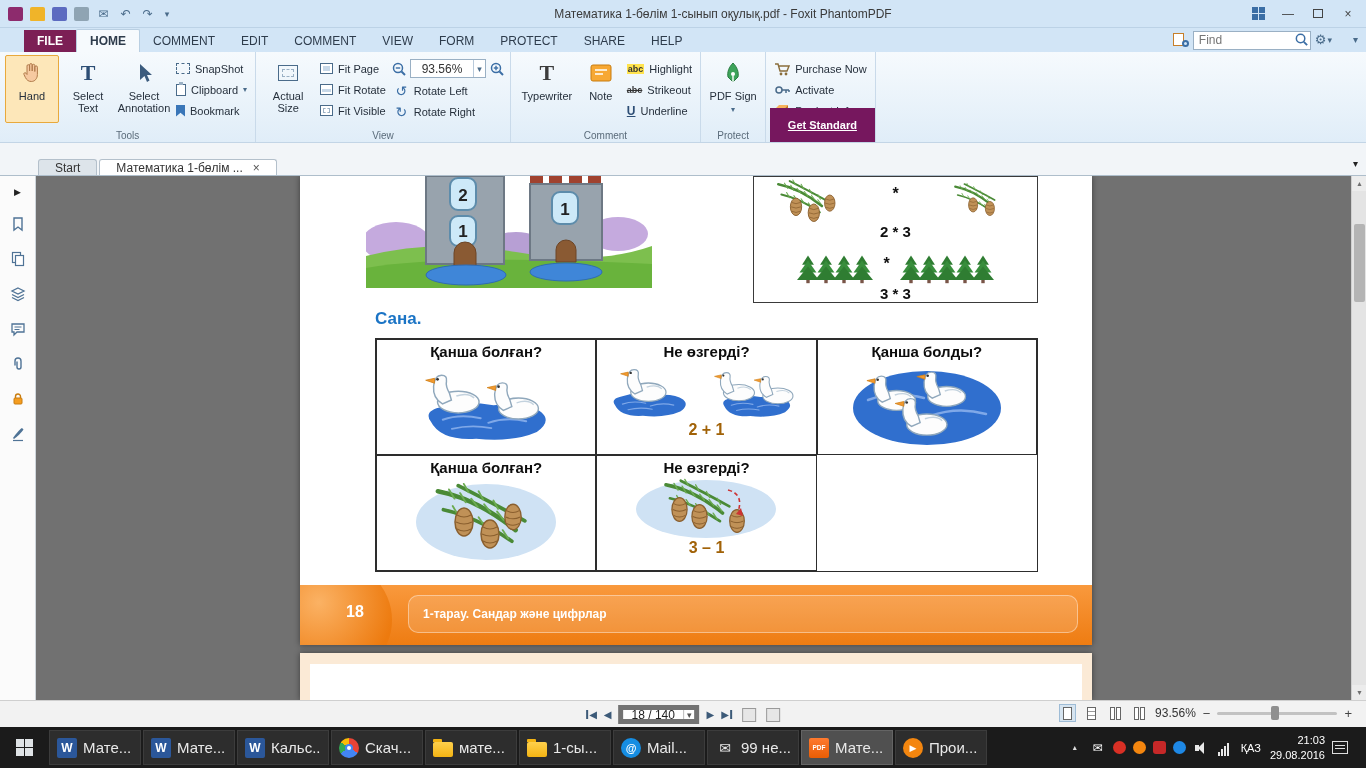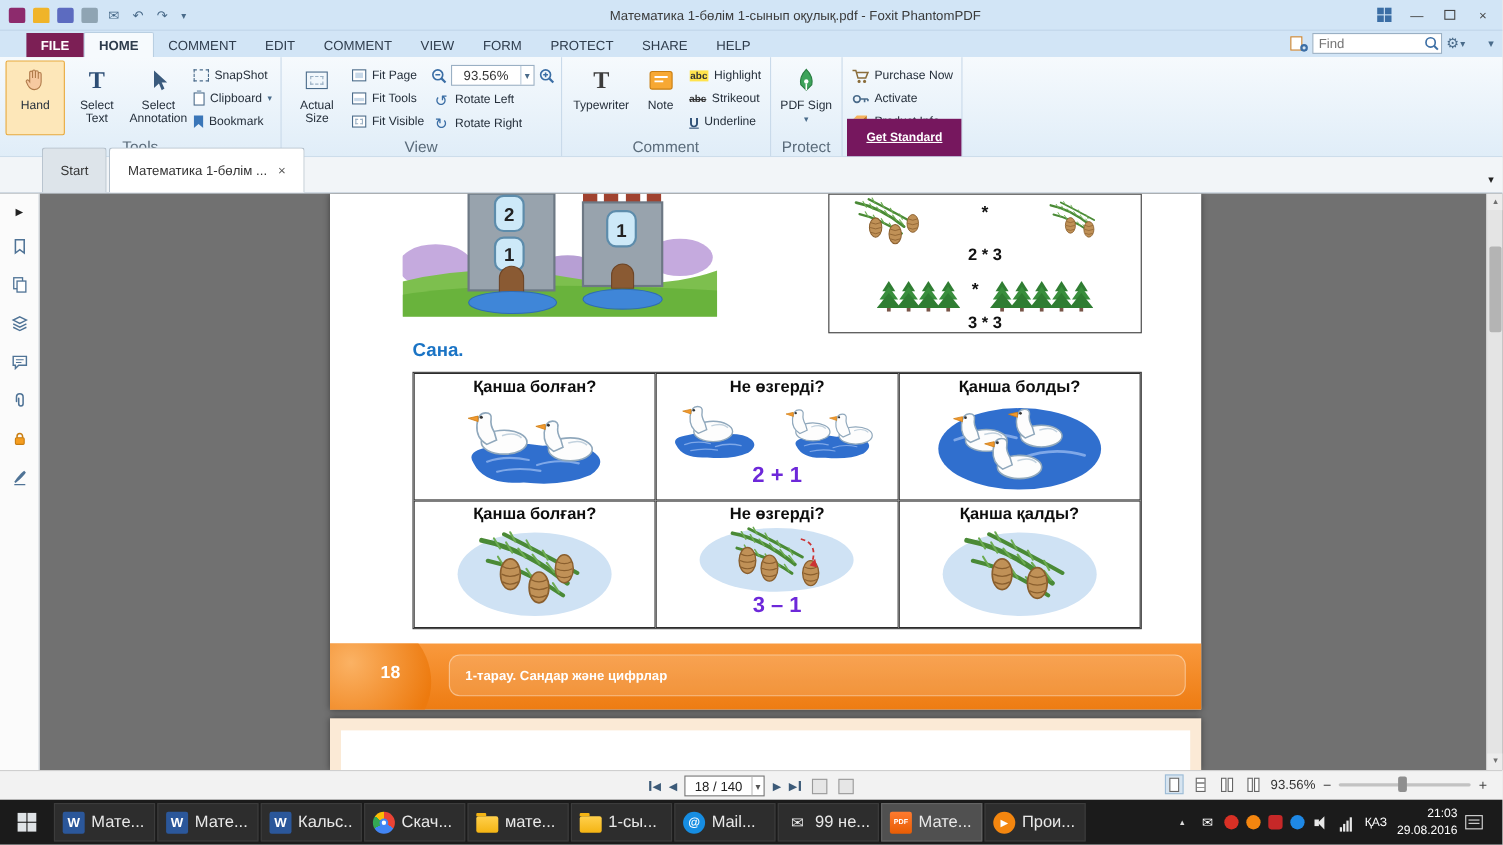--- a/index.html
+++ b/index.html
@@ -34,21 +34,21 @@
 .findinputwrap{position:relative;}
 .findinput{width:118px;height:19px;border:1px solid #9ab0c4;font-size:12px;padding:0 18px 0 5px;font-family:"Liberation Sans",sans-serif;color:#333;background:#fff;}
 .findmag{position:absolute;right:2px;top:2px;width:15px;height:15px;}
 .gearbtn{display:flex;align-items:center;font-size:13px;color:#4a6b8a;gap:1px;}
 .gearbtn .c{font-size:9px;}
 .ribcollapse{position:absolute;right:8px;top:6px;font-size:10px;color:#4a6b8a;}
 
 
 .ribbon{position:absolute;top:52px;left:0;width:1366px;height:91px;background:linear-gradient(#f6fafd,#e0edf8);border-bottom:1px solid #c3d5e6;display:flex;}
 .rgroup{position:relative;height:100%;padding:3px 5px 16px 5px;border-right:1px solid #c9daea;display:flex;}
-.rgroup-label{position:absolute;bottom:1px;left:0;right:0;text-align:center;font-size:14px;color:#5a6b7a;}
+.rgroup-label{position:absolute;bottom:1px;left:0;right:0;text-align:center;font-size:10px;color:#5a6b7a;}
 .rbody{display:flex;align-items:flex-start;gap:2px;}
 .bigbtn{width:54px;min-height:68px;display:flex;flex-direction:column;align-items:center;text-align:center;padding:3px 1px;border:1px solid transparent;border-radius:2px;font-size:11px;color:#26303c;line-height:1.12;cursor:default;}
 .bigbtn .bicon{height:28px;display:flex;align-items:center;justify-content:center;margin-bottom:3px;}
 .bigbtn.selected{background:#fde7b9;border-color:#e8a93c;}
 .smallcol{display:flex;flex-direction:column;gap:4px;padding-top:5px;}
 .smallbtn{display:flex;align-items:center;gap:5px;font-size:11px;color:#26303c;height:17px;padding:0 3px;cursor:default;white-space:nowrap;}
 .carat{font-size:8px;color:#4a6b8a;}
 .tletter{font-family:"Liberation Serif",serif;font-size:22px;font-weight:bold;color:#2d4e75;}
 .tletter.dark{color:#3c3c3c;}
 .sicon{display:inline-block;}
@@ -69,21 +69,21 @@
 .rotglyph{font-size:14px;color:#3b6ea5;width:15px;display:inline-block;text-align:center;}
 .abcico{font-size:9px;font-weight:bold;color:#333;}
 .abcico.hl{background:#ffe34d;padding:0 1px;}
 .abcico.st{text-decoration:line-through;}
 .uico{font-size:12px;font-weight:bold;color:#2d4e75;text-decoration:underline;}
 .getstd{position:absolute;bottom:0;left:4px;right:0;height:34px;background:#76175e;color:#fff;font-size:11px;font-weight:bold;display:flex;align-items:center;justify-content:center;cursor:default;text-decoration:underline;}
 .rgroup.upgrade{padding-bottom:18px;}
 
 
 .doctabs{position:absolute;top:143px;left:0;width:1366px;height:33px;background:#f2f5f8;display:flex;align-items:flex-end;padding-left:38px;border-bottom:1px solid #aebecb;}
-.dtab{height:41px;display:flex;align-items:center;gap:10px;padding:0 16px;background:#dde4ea;border:1px solid #b4c0cb;border-bottom:none;border-radius:3px 3px 0 0;font-size:12px;color:#333;margin-right:2px;cursor:default;}
+.dtab{height:16px;display:flex;align-items:center;gap:10px;padding:0 16px;background:#dde4ea;border:1px solid #b4c0cb;border-bottom:none;border-radius:3px 3px 0 0;font-size:12px;color:#333;margin-right:2px;cursor:default;}
 .dtab.active{background:#fff;}
 .tclose{font-size:12px;color:#555;}
 .dt-caret{position:absolute;right:8px;bottom:6px;font-size:10px;color:#222;}
 
 
 .workspace{position:absolute;top:176px;left:0;width:1366px;height:524px;background:#717171;}
 .sidebar{position:absolute;left:0;top:0;width:36px;height:524px;background:#fbfbfb;border-right:1px solid #cfd6dc;display:flex;flex-direction:column;align-items:center;gap:17px;padding-top:10px;}
 .sb{width:18px;height:18px;display:flex;align-items:center;justify-content:center;cursor:default;}
 .sb.expand{font-size:9px;color:#222;height:12px;}
 .docarea{position:absolute;left:36px;top:0;right:0;height:524px;overflow:hidden;}
@@ -105,40 +105,40 @@
 .tb-row3{height:42px;display:flex;align-items:flex-end;justify-content:center;gap:8px;padding:0 6px;}
 .tb-row3 .tstar{font-weight:bold;font-size:16px;color:#111;align-self:center;margin:0 4px;}
 .treegrp{display:flex;align-items:flex-end;}
 .treegrp svg{width:22px;height:32px;margin:0 -2px;}
 
 .sana{position:absolute;left:75px;top:133px;font-size:17px;font-weight:bold;color:#1b74c5;}
 
 .ptable{position:absolute;left:75px;top:162px;width:663px;height:234px;display:grid;grid-template-columns:1fr 1fr 1fr;grid-template-rows:1fr 1fr;border:1.5px solid #2d2d2d;}
 .cell{border:1px solid #2d2d2d;display:flex;flex-direction:column;align-items:center;padding-top:3px;overflow:hidden;background:#fff;}
 .ctitle{font-weight:bold;font-size:15px;color:#0d0d0d;}
-.cexpr{font-weight:bold;font-size:20px;color:#6d28d9;line-height:1;}
+.cexpr{font-weight:bold;font-size:16px;color:#a16207;line-height:1;}
 
 .pfooter{position:absolute;left:0;top:409px;width:792px;height:60px;background:linear-gradient(#f9993d,#ee7c12);overflow:hidden;}
 .fcircle{position:absolute;left:-26px;top:-24px;width:118px;height:118px;border-radius:50%;background:radial-gradient(circle at 38% 35%,#fbb264,#ed7a0e 72%);}
 .fnum{position:absolute;left:46px;top:18px;font-size:16px;font-weight:bold;color:#fff;}
 .fpanel{position:absolute;left:108px;right:14px;top:10px;bottom:12px;border-radius:10px;background:rgba(255,255,255,0.14);border:1px solid rgba(255,255,255,0.4);display:flex;align-items:center;padding-left:14px;}
 .ftext{color:#fff;font-weight:bold;font-size:12px;}
 
 .vscroll{position:absolute;right:0;top:0;width:15px;height:524px;background:#e4e4e4;border-left:1px solid #cfcfcf;}
 .sarrow{position:absolute;left:0;width:15px;height:15px;display:flex;align-items:center;justify-content:center;font-size:7px;color:#707070;background:#ececec;}
 .sarrow.up{top:0;}
 .sarrow.down{bottom:0;}
 .sthumb{position:absolute;left:2px;top:48px;width:11px;height:78px;background:#b4b4b4;border-radius:2px;}
 
 
 .statusbar{position:absolute;top:700px;left:0;width:1366px;height:27px;background:#f2f2f2;border-top:1px solid #cfcfcf;}
 .nav{position:absolute;left:50%;top:4px;transform:translateX(-50%);display:flex;align-items:center;gap:7px;}
 .navbtn{display:flex;align-items:center;gap:1px;font-size:10px;color:#3c5a78;cursor:default;}
 .navbtn .bar{width:2px;height:9px;background:#3c5a78;display:inline-block;}
-.pagebox{display:flex;align-items:center;height:19px;background:#fff;border:1px solid #737373;font-size:12px;color:#222;}
+.pagebox{display:flex;align-items:center;height:19px;background:#fff;border:5px solid #737373;font-size:12px;color:#222;}
 .pagebox span{padding:0 8px;}
 .pagebox .pcaret{border-left:1px solid #bbb;padding:0 3px;font-size:9px;color:#555;font-style:normal;align-self:stretch;display:flex;align-items:center;}
 .histbtn{width:14px;height:14px;border:1px solid #9a9a9a;background:#e6e6e6;margin-left:3px;}
 .zoomctl{position:absolute;right:14px;top:3px;display:flex;align-items:center;gap:7px;}
 .vicon{width:17px;height:18px;display:flex;align-items:center;justify-content:center;border:1px solid transparent;}
 .vicon.active{background:#d6e4f0;border-color:#9ebcd6;}
 .vicon i{background:#fff;border:1px solid #666;display:inline-block;}
 .vicon.single i{width:9px;height:13px;}
 .vicon .duo{display:flex;gap:1px;}
 .vicon .duo i{width:5px;height:13px;}
@@ -303,21 +303,21 @@
           </span>
         <span class="blabel">Actual Size</span>
       </div>
       <div class="smallcol">
         <div class="smallbtn">
             <span class="fiticon fp"></span>
             <span>Fit Page</span>
           </div>
         <div class="smallbtn">
             <span class="fiticon fw"></span>
-            <span>Fit Tools</span>
+            <span>Fit Rotate</span>
           </div>
         <div class="smallbtn">
             <span class="fiticon fv"></span>
             <span>Fit Visible</span>
           </div>
       </div>
       <div class="smallcol" style="padding-top:0;">
         <div class="zoomrow">
           <svg width="16" height="16" viewBox="0 0 16 16">
               <circle cx="7" cy="7" r="4.5" fill="none" stroke="#3b6ea5" stroke-width="1.5"></circle>
@@ -658,29 +658,20 @@
             <ellipse cx="80" cy="33" rx="70" ry="29" fill="#cfe2f4"></ellipse>
             <use href="#sym-needles" x="22" y="2" width="106" height="54"></use>
             <use href="#sym-cone" x="44" y="20" width="19" height="27"></use>
             <use href="#sym-cone" x="64" y="27" width="19" height="27"></use>
             <use href="#sym-cone" x="102" y="32" width="18" height="26"></use>
             <path d="M102 14 q16 4 10 22" fill="none" stroke="#cc3333" stroke-width="1.6" stroke-dasharray="4 3"></path>
             <path d="M110 38 l5 -6 l2 8 z" fill="#cc3333"></path>
           </svg>
           <div class="cexpr">3 – 1</div>
         </div>
-        <div class="cell">
-          <div class="ctitle">Қанша қалды?</div>
-          <svg style="width:158px;height:88px" viewBox="0 0 158 88">
-            <ellipse cx="79" cy="46" rx="70" ry="38" fill="#cfe2f4"></ellipse>
-            <use href="#sym-needles" x="18" y="6" width="122" height="74"></use>
-            <use href="#sym-cone" x="52" y="30" width="22" height="32"></use>
-            <use href="#sym-cone" x="84" y="38" width="22" height="32"></use>
-          </svg>
-        </div>
       </div>
 
       <div class="pfooter">
         <div class="fcircle"></div>
         <span class="fnum">18</span>
         <div class="fpanel">
           <span class="ftext">1-тарау. Сандар және цифрлар</span>
         </div>
       </div>
 

